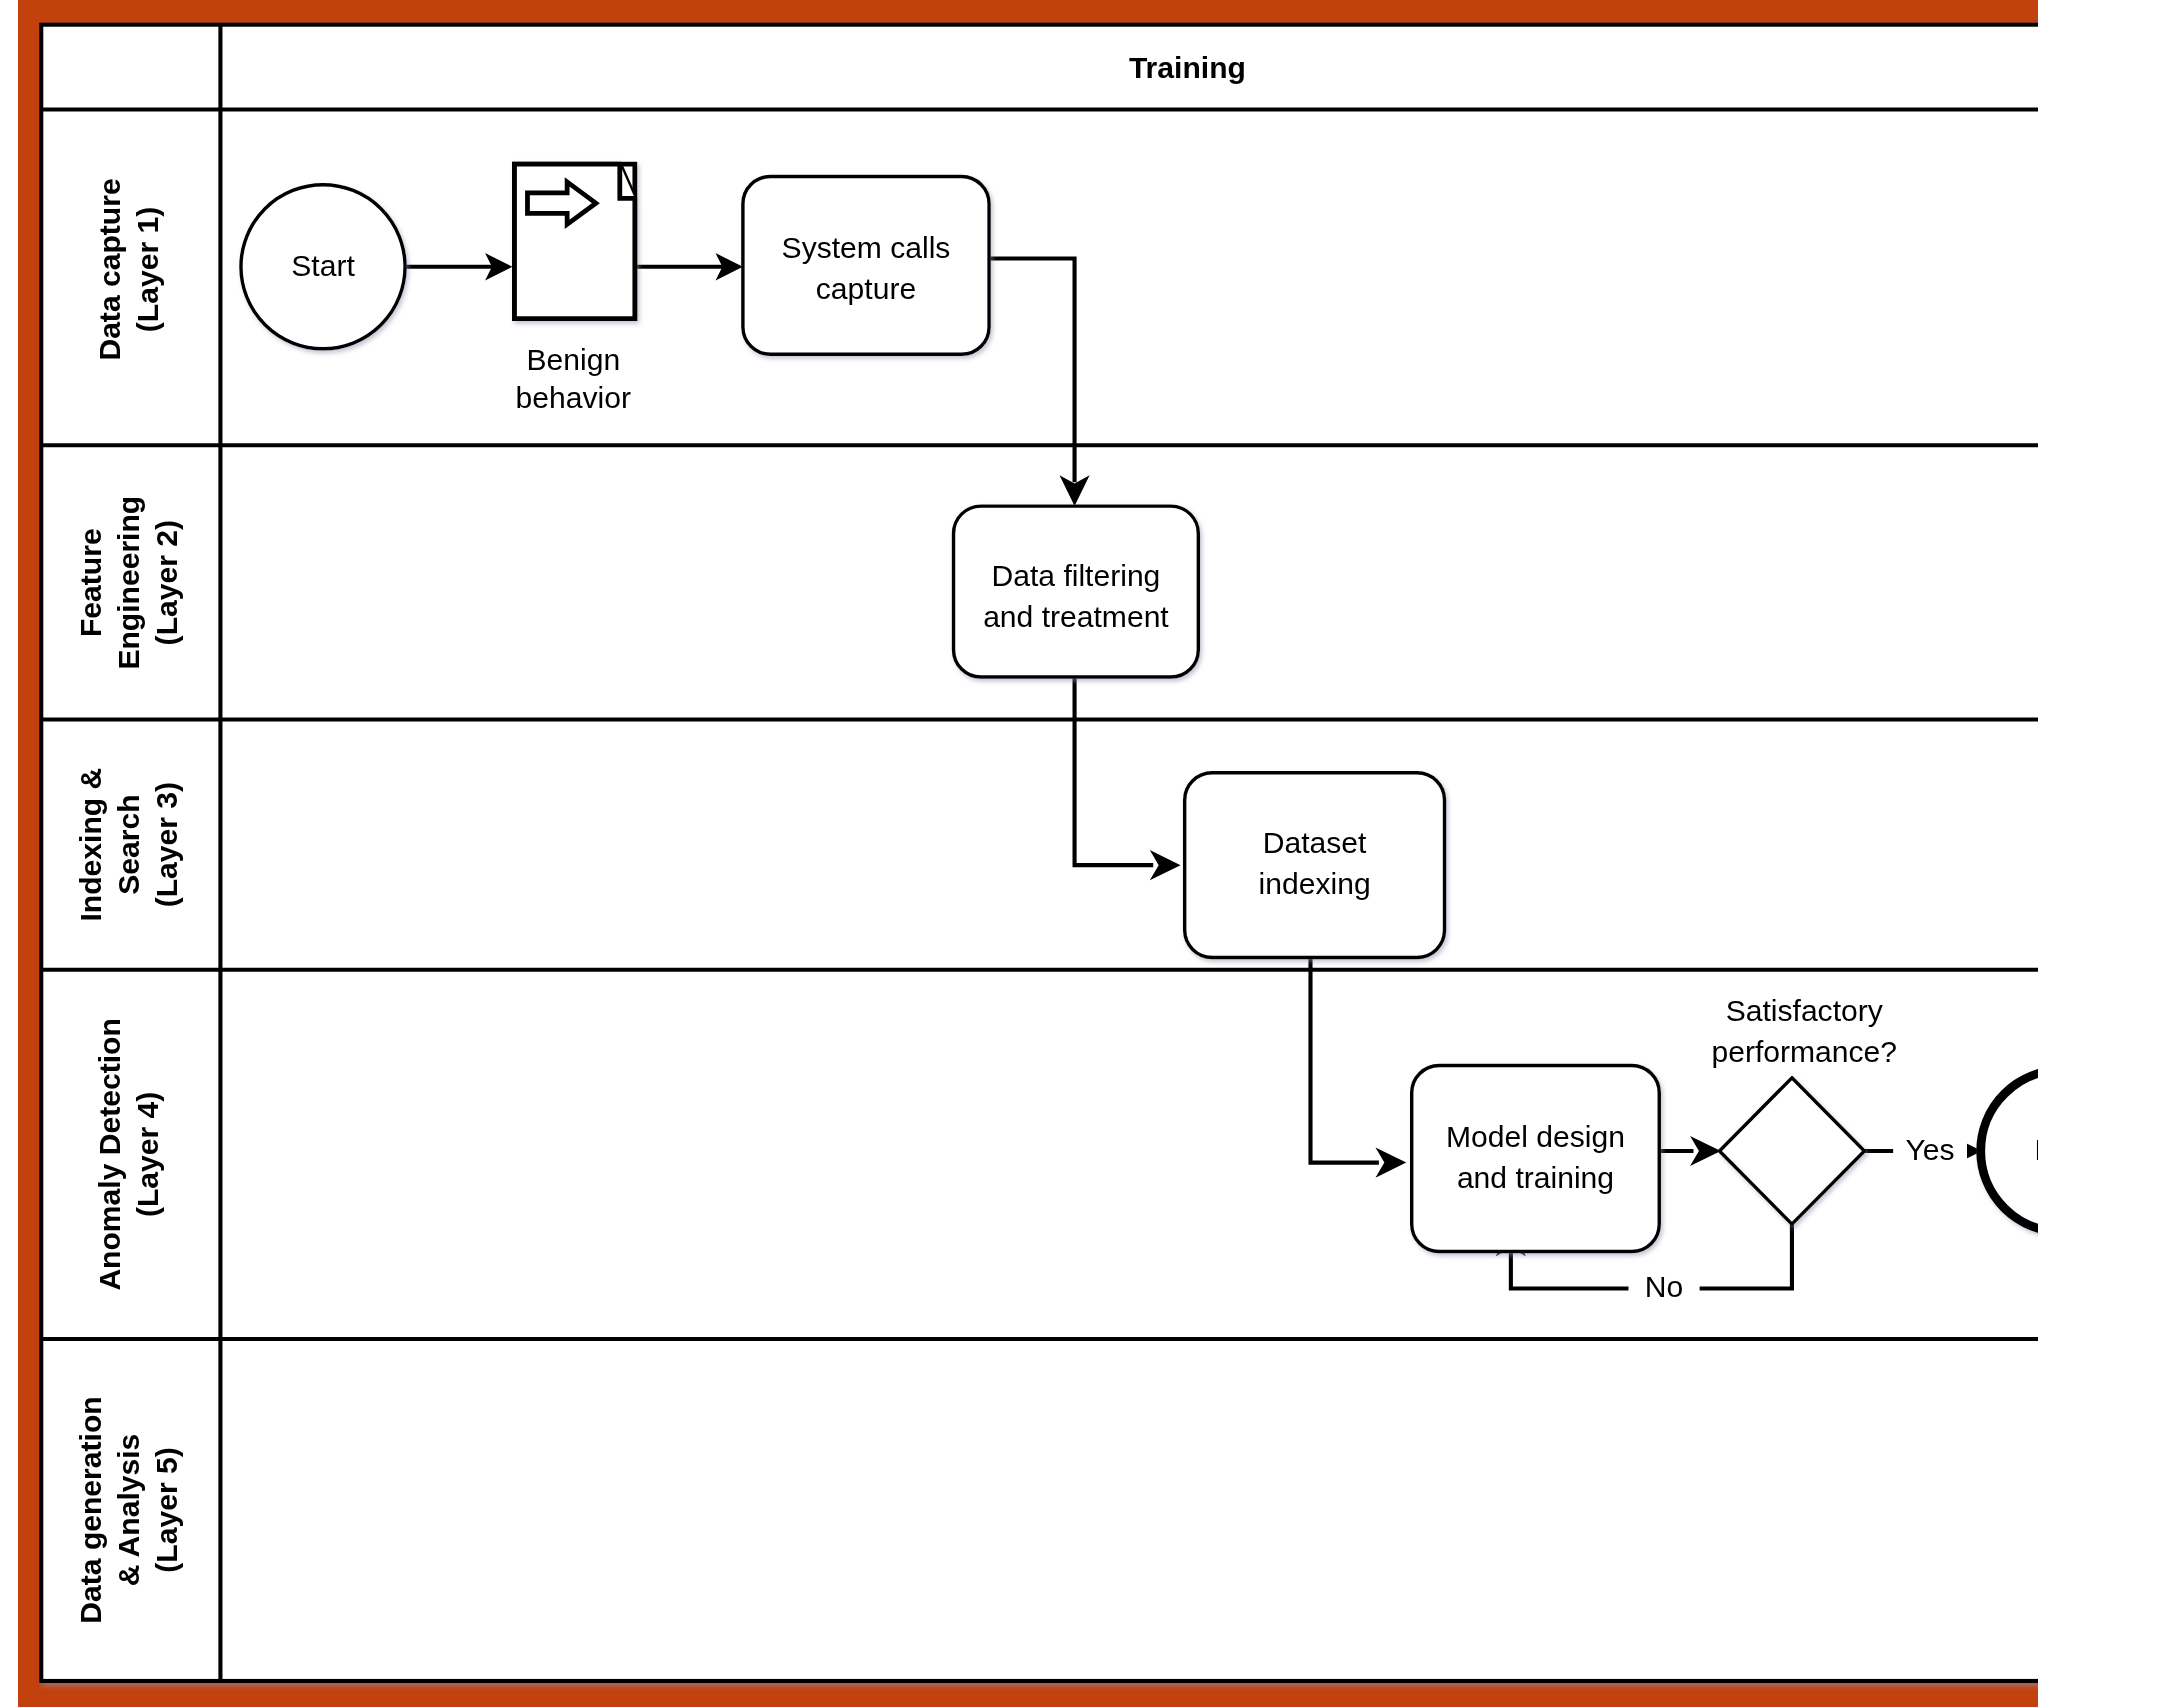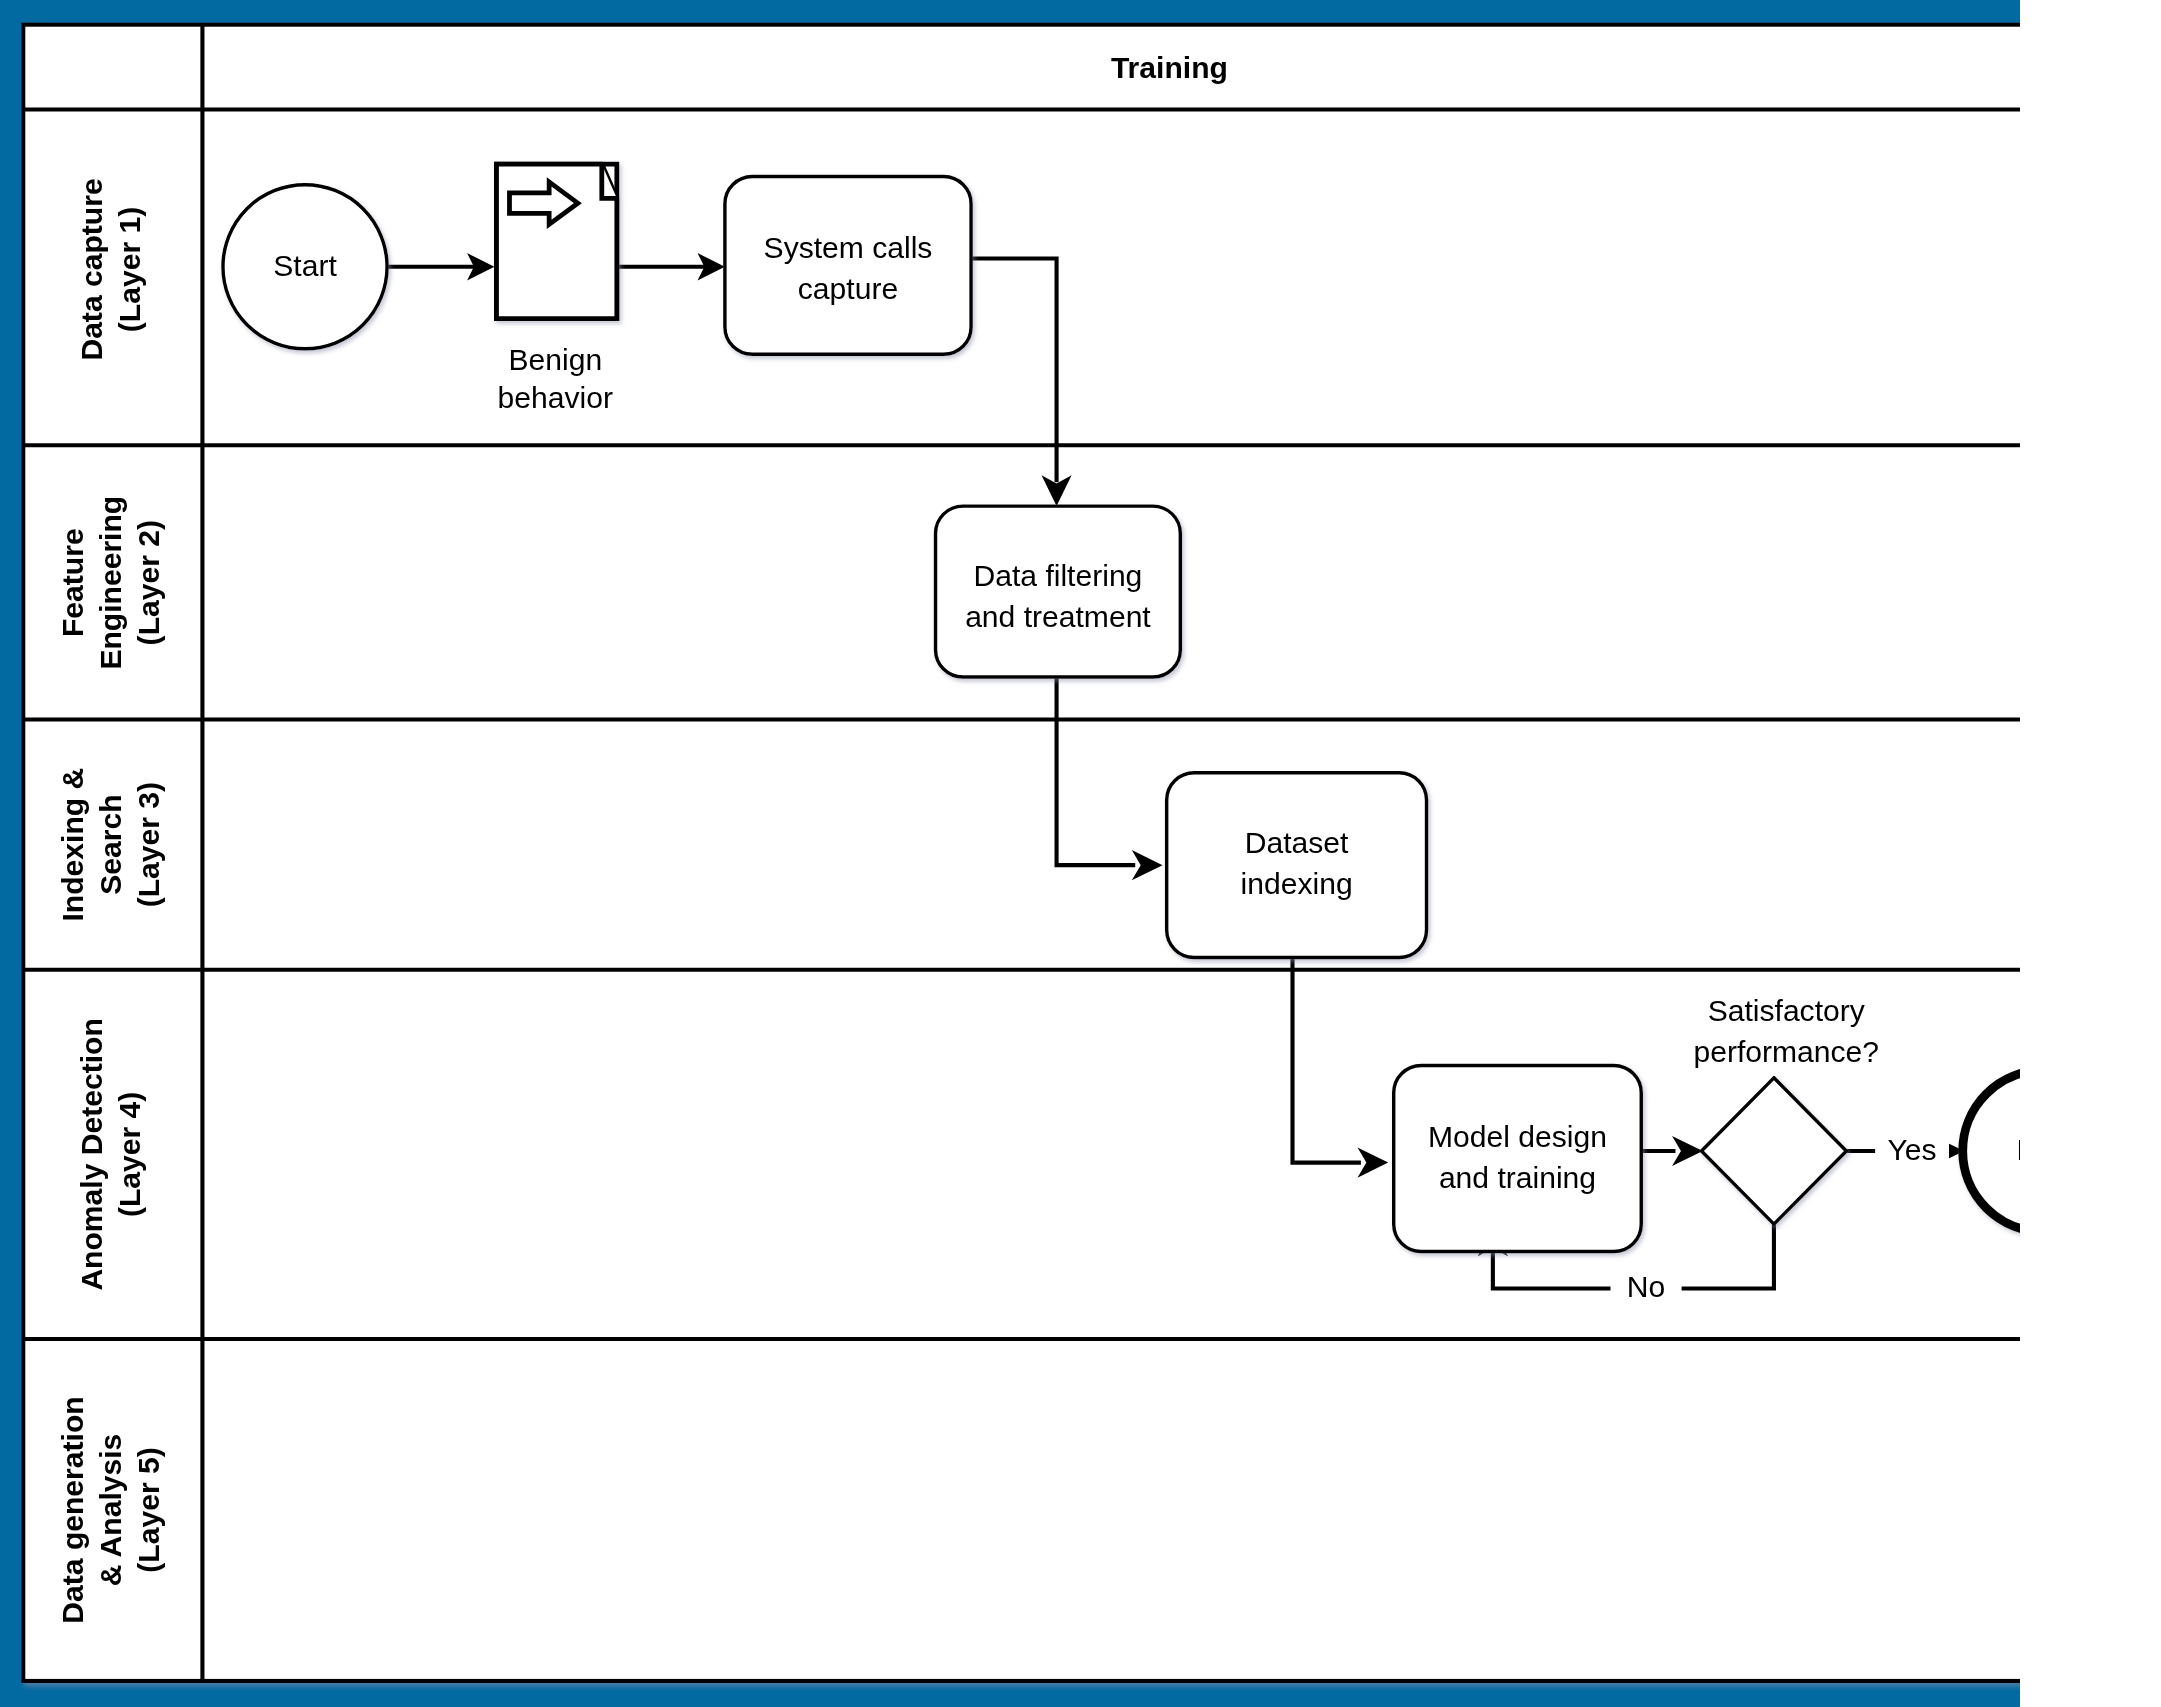--- a/index.html
+++ b/index.html
@@ -4,23 +4,24 @@
 <style>
   html, body {
     margin: 0;
     padding: 0;
     background: #ffffff;
   }
   #stage {
     position: relative;
     width: 2020px;
     height: 1707px;
-    background: #0369a1;
+    background: #c2410c;
     font-family: "Liberation Sans", sans-serif;
     overflow: hidden;
+    margin-left: 18px;
   }
   svg#diagram {
     position: absolute;
     top: 0;
     left: 0;
     width: 2161px;
     height: 1707px;
   }
   .lane-border { fill: none; stroke: #000000; stroke-width: 6; }
   .lane-divider { stroke: #000000; stroke-width: 6; }

